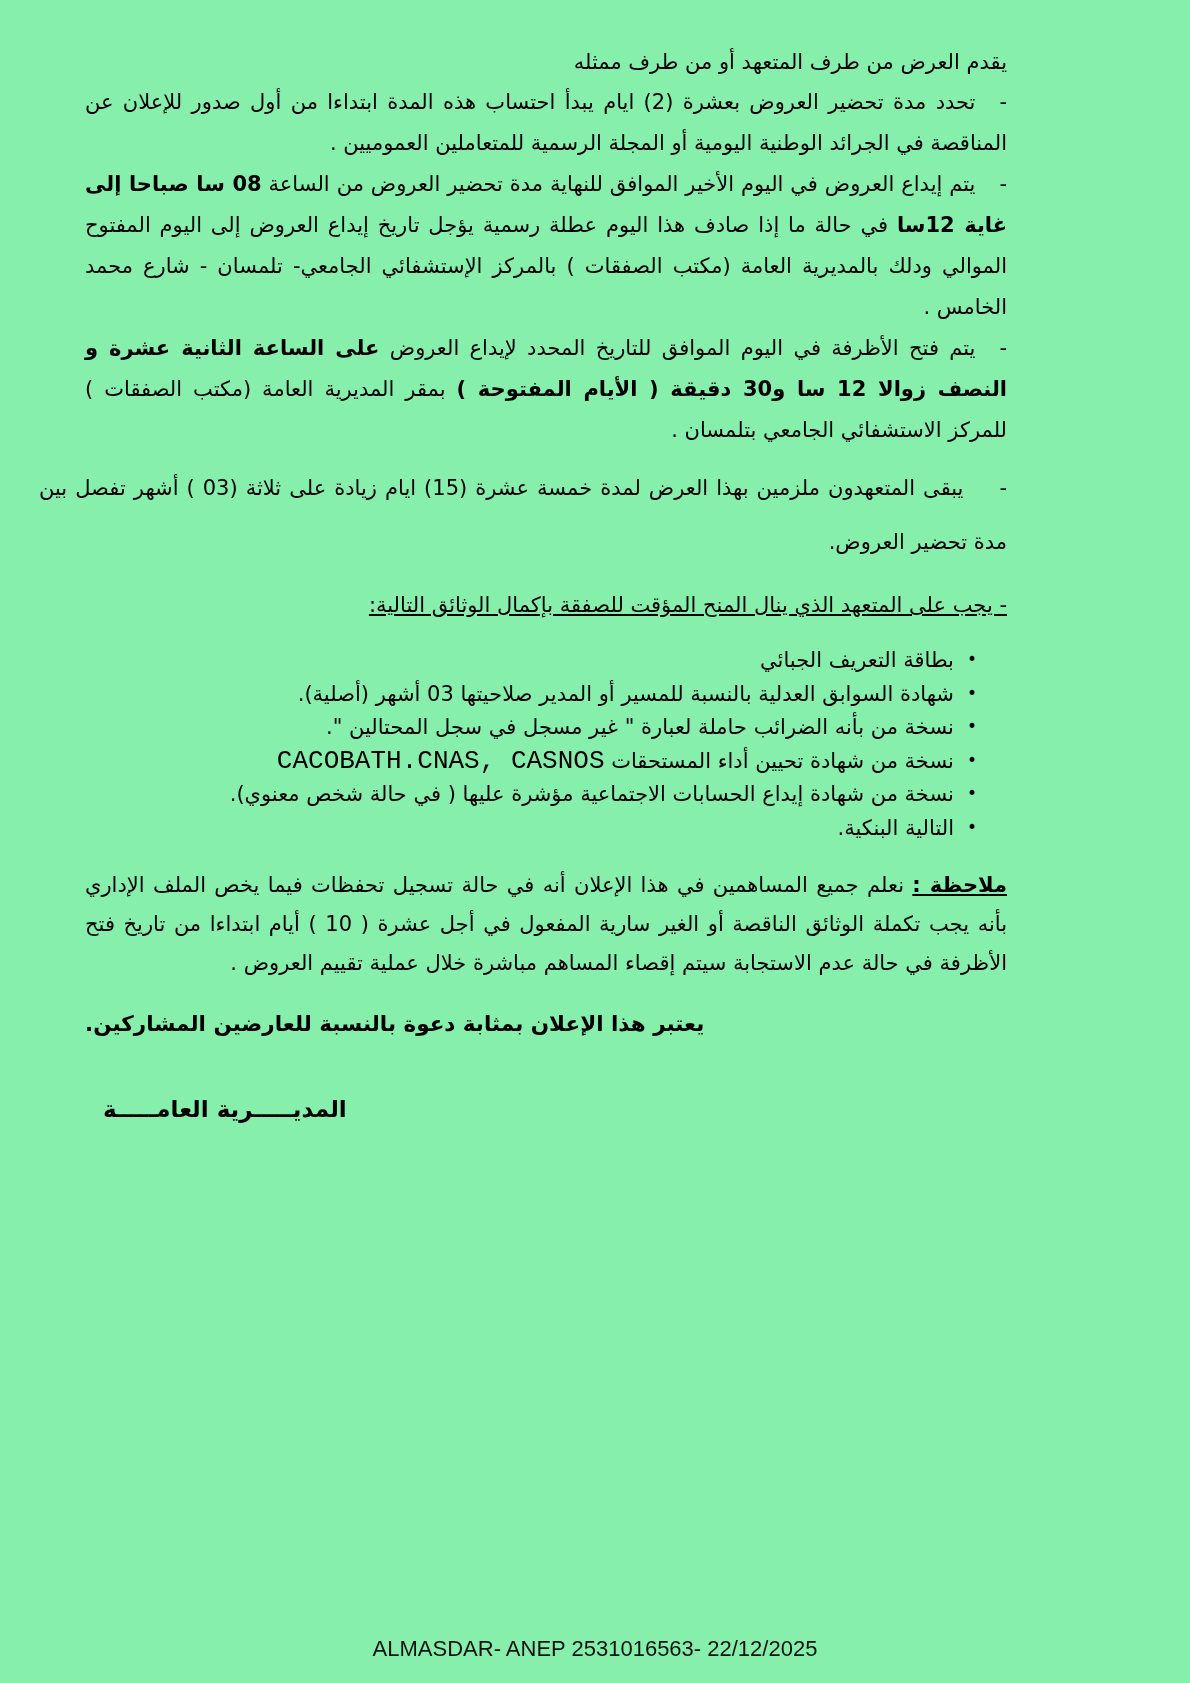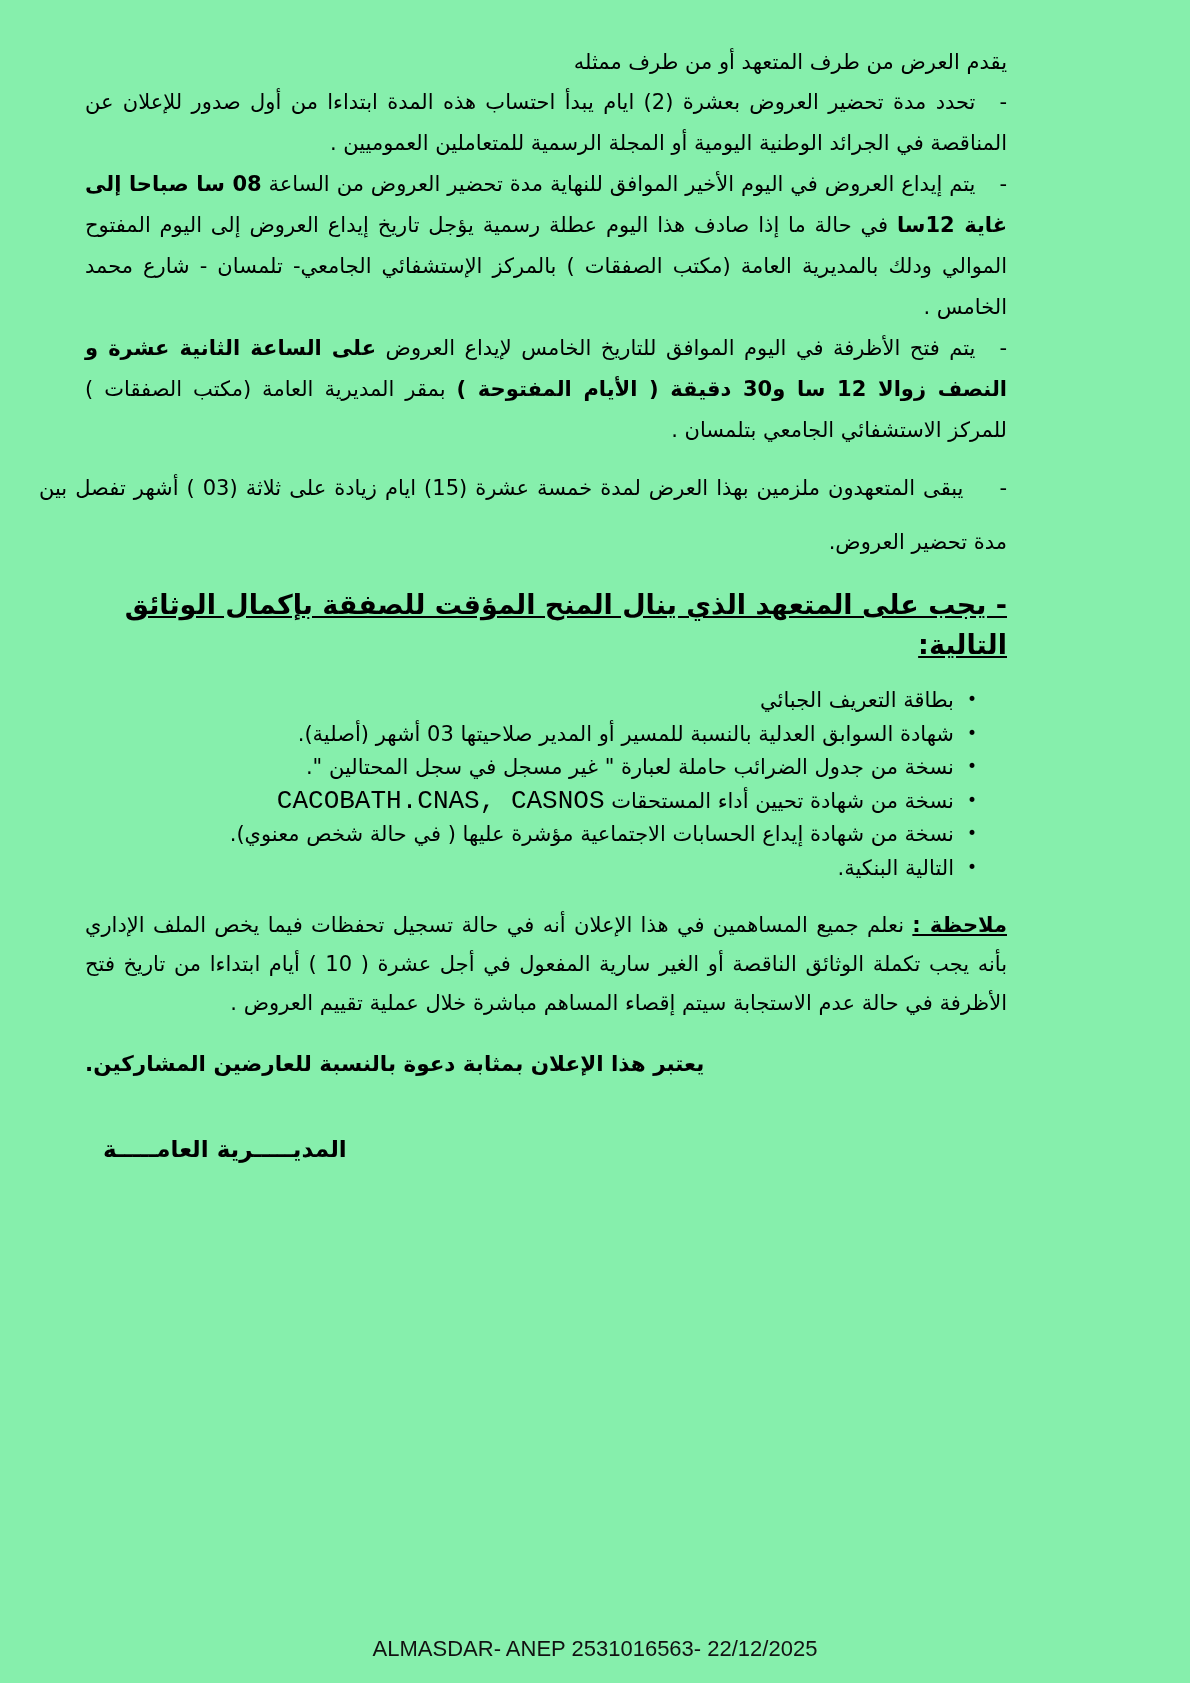--- a/index.html
+++ b/index.html
@@ -35,25 +35,24 @@
   .dash-par .dash { margin-left: 24px; }
   .b4 {
     margin-top: 10px;
     line-height: 54px;
     margin-left: -46px;
   }
   .b4 .dash { margin-left: 36px; }
   .bold { font-weight: bold; }
   .heading {
     margin-top: 16px;
-    font-size: 27px;
+    font-size: 21px;
     line-height: 40px;
     text-align: right;
     text-decoration: underline;
-    font-weight: bold;
   }
   .doc-list {
     list-style: none;
     margin: 18px 0 0 0;
     padding: 0 30px 0 0;
     font-size: 21px;
     line-height: 32.5px;
     text-align: right;
   }
   .doc-list .bullet {
@@ -105,30 +104,30 @@
 
 <div class="page">
   <div class="content">
 
     <div class="intro">يقدم العرض من طرف  المتعهد أو من طرف ممثله</div>
 
     <p class="dash-par"><span class="dash">-</span><span>تحدد مدة تحضير العروض بعشرة (2)  ايام  يبدأ احتساب هذه المدة ابتداءا من أول صدور للإعلان عن المناقصة في الجرائد الوطنية اليومية أو المجلة الرسمية للمتعاملين العموميين .</span></p>
 
     <p class="dash-par"><span class="dash">-</span><span>يتم إيداع العروض في اليوم الأخير الموافق للنهاية مدة تحضير العروض من الساعة </span><span class="bold">08 سا صباحا إلى غاية 12سا</span><span> في حالة ما إذا صادف هذا اليوم عطلة رسمية يؤجل تاريخ إيداع العروض إلى اليوم المفتوح الموالي ودلك  بالمديرية العامة (مكتب الصفقات ) بالمركز الإستشفائي الجامعي- تلمسان -  شارع محمد الخامس .</span></p>
 
-    <p class="dash-par"><span class="dash">-</span><span>يتم فتح الأظرفة في اليوم الموافق للتاريخ الخامس لإيداع العروض </span><span class="bold">على الساعة الثانية عشرة و النصف زوالا 12 سا و30 دقيقة ( الأيام المفتوحة )</span><span> بمقر المديرية  العامة (مكتب الصفقات ) للمركز الاستشفائي الجامعي بتلمسان .</span></p>
+    <p class="dash-par"><span class="dash">-</span><span>يتم فتح الأظرفة في اليوم الموافق للتاريخ المحدد لإيداع العروض </span><span class="bold">على الساعة الثانية عشرة و النصف زوالا 12 سا و30 دقيقة ( الأيام المفتوحة )</span><span> بمقر المديرية  العامة (مكتب الصفقات ) للمركز الاستشفائي الجامعي بتلمسان .</span></p>
 
     <p class="dash-par b4"><span class="dash">-</span><span>يبقى المتعهدون ملزمين بهذا العرض لمدة خمسة عشرة (15) ايام زيادة على ثلاثة (03 ) أشهر تفصل بين مدة تحضير العروض.</span></p>
 
     <div class="heading">- يجب على المتعهد الذي ينال المنح المؤقت للصفقة  بإكمال  الوثائق  التالية:</div>
 
     <ul class="doc-list">
       <li><span class="bullet">•</span><span>بطاقة التعريف الجبائي</span></li>
       <li><span class="bullet">•</span><span>شهادة السوابق العدلية  بالنسبة للمسير أو المدير صلاحيتها 03 أشهر (أصلية).</span></li>
-      <li><span class="bullet">•</span><span>نسخة من جدول الضرائب حاملة لعبارة " غير مسجل في سجل المحتالين ".</span></li>
+      <li><span class="bullet">•</span><span>نسخة من بأنه الضرائب حاملة لعبارة " غير مسجل في سجل المحتالين ".</span></li>
       <li><span class="bullet">•</span><span>نسخة من شهادة تحيين أداء المستحقات </span><span class="latin">CACOBATH.CNAS, CASNOS</span></li>
       <li><span class="bullet">•</span><span>نسخة من شهادة إيداع الحسابات الاجتماعية مؤشرة عليها ( في حالة شخص معنوي).</span></li>
       <li><span class="bullet">•</span><span>التالية البنكية.</span></li>
     </ul>
 
     <p class="note"><span class="note-label">ملاحظة :</span><span> نعلم جميع المساهمين في هذا الإعلان أنه في حالة تسجيل تحفظات فيما يخص الملف الإداري بأنه يجب تكملة الوثائق الناقصة أو الغير سارية  المفعول في أجل عشرة ( 10 )  أيام ابتداءا من تاريخ فتح الأظرفة في حالة عدم الاستجابة سيتم إقصاء المساهم مباشرة خلال عملية تقييم العروض .</span></p>
 
     <div class="closing">يعتبر هذا الإعلان  بمثابة  دعوة بالنسبة للعارضين المشاركين.</div>
 
     <div class="signature">المديـــــرية العامـــــة</div>

